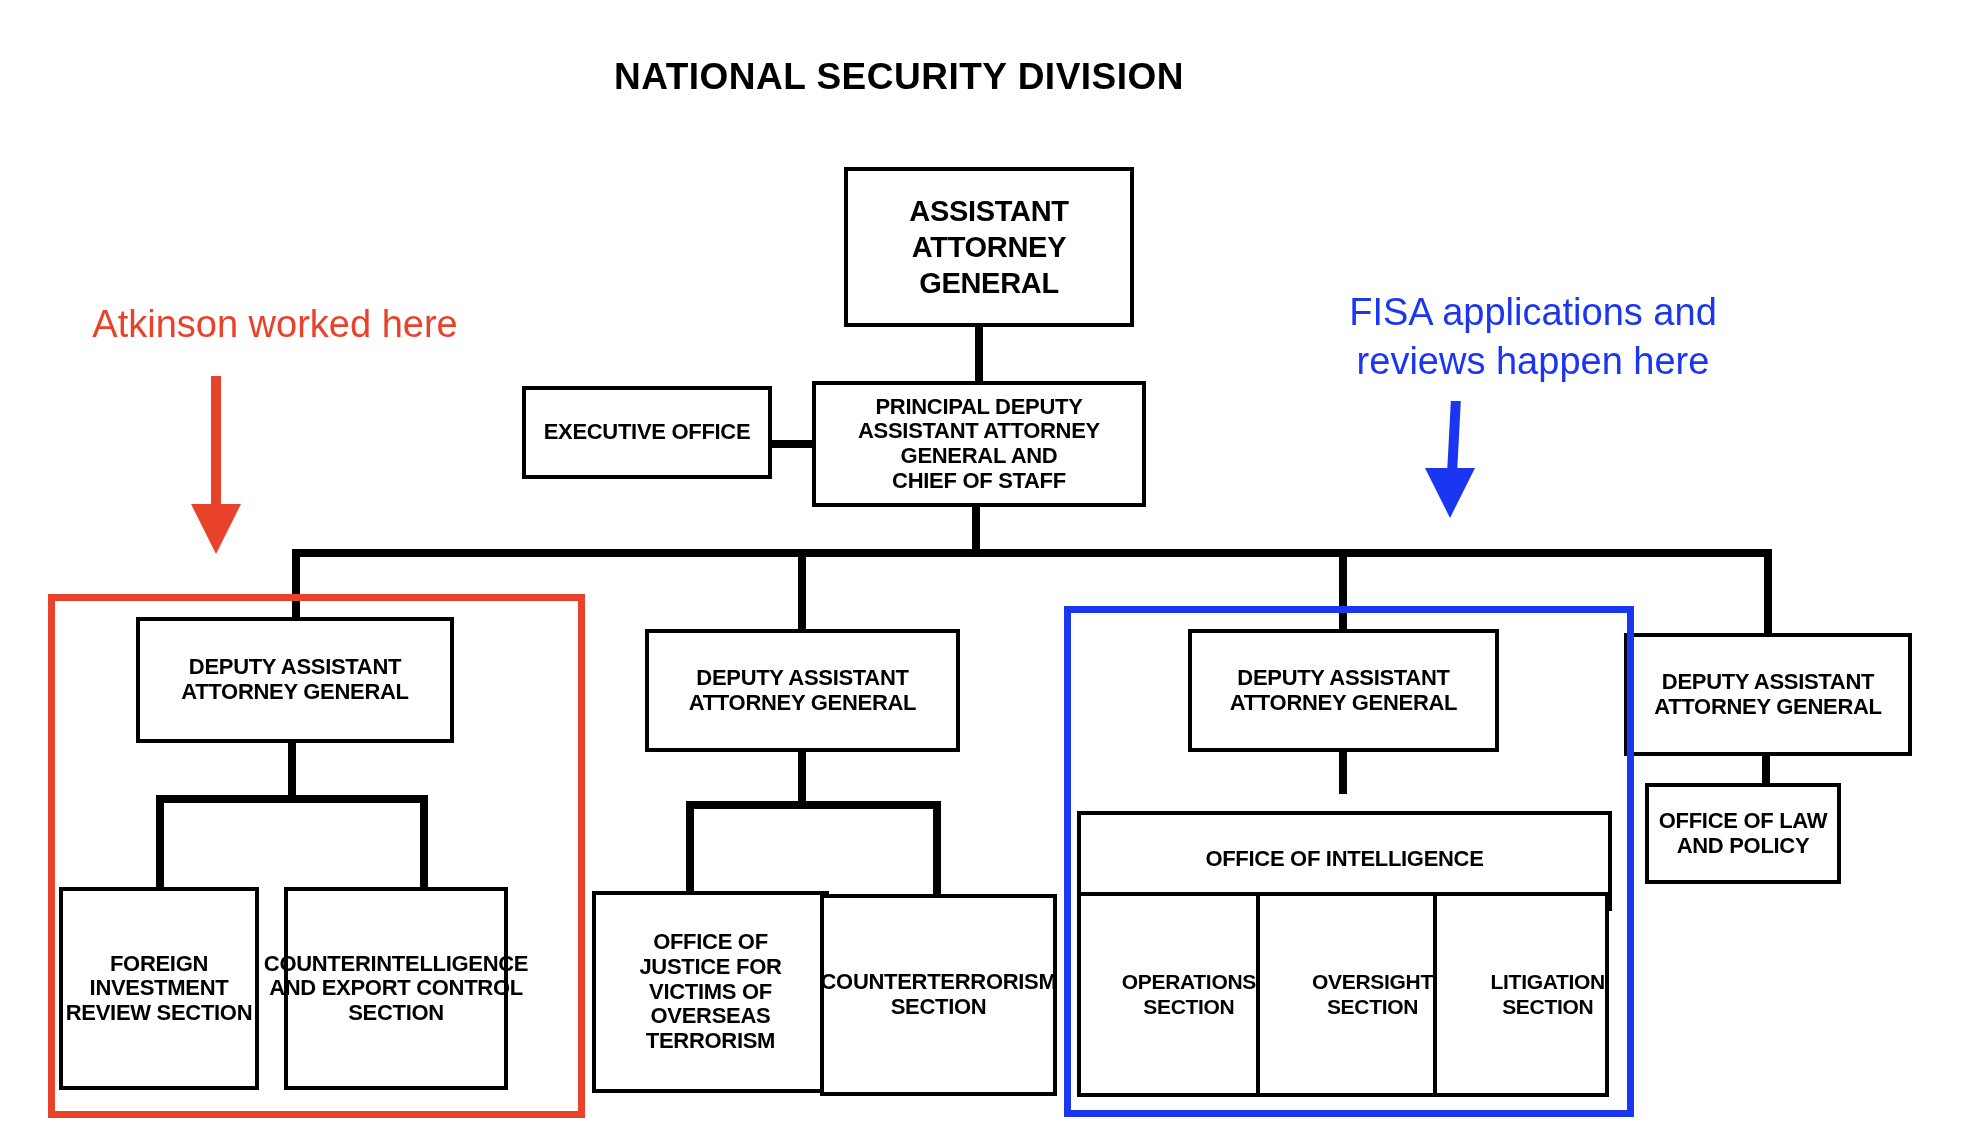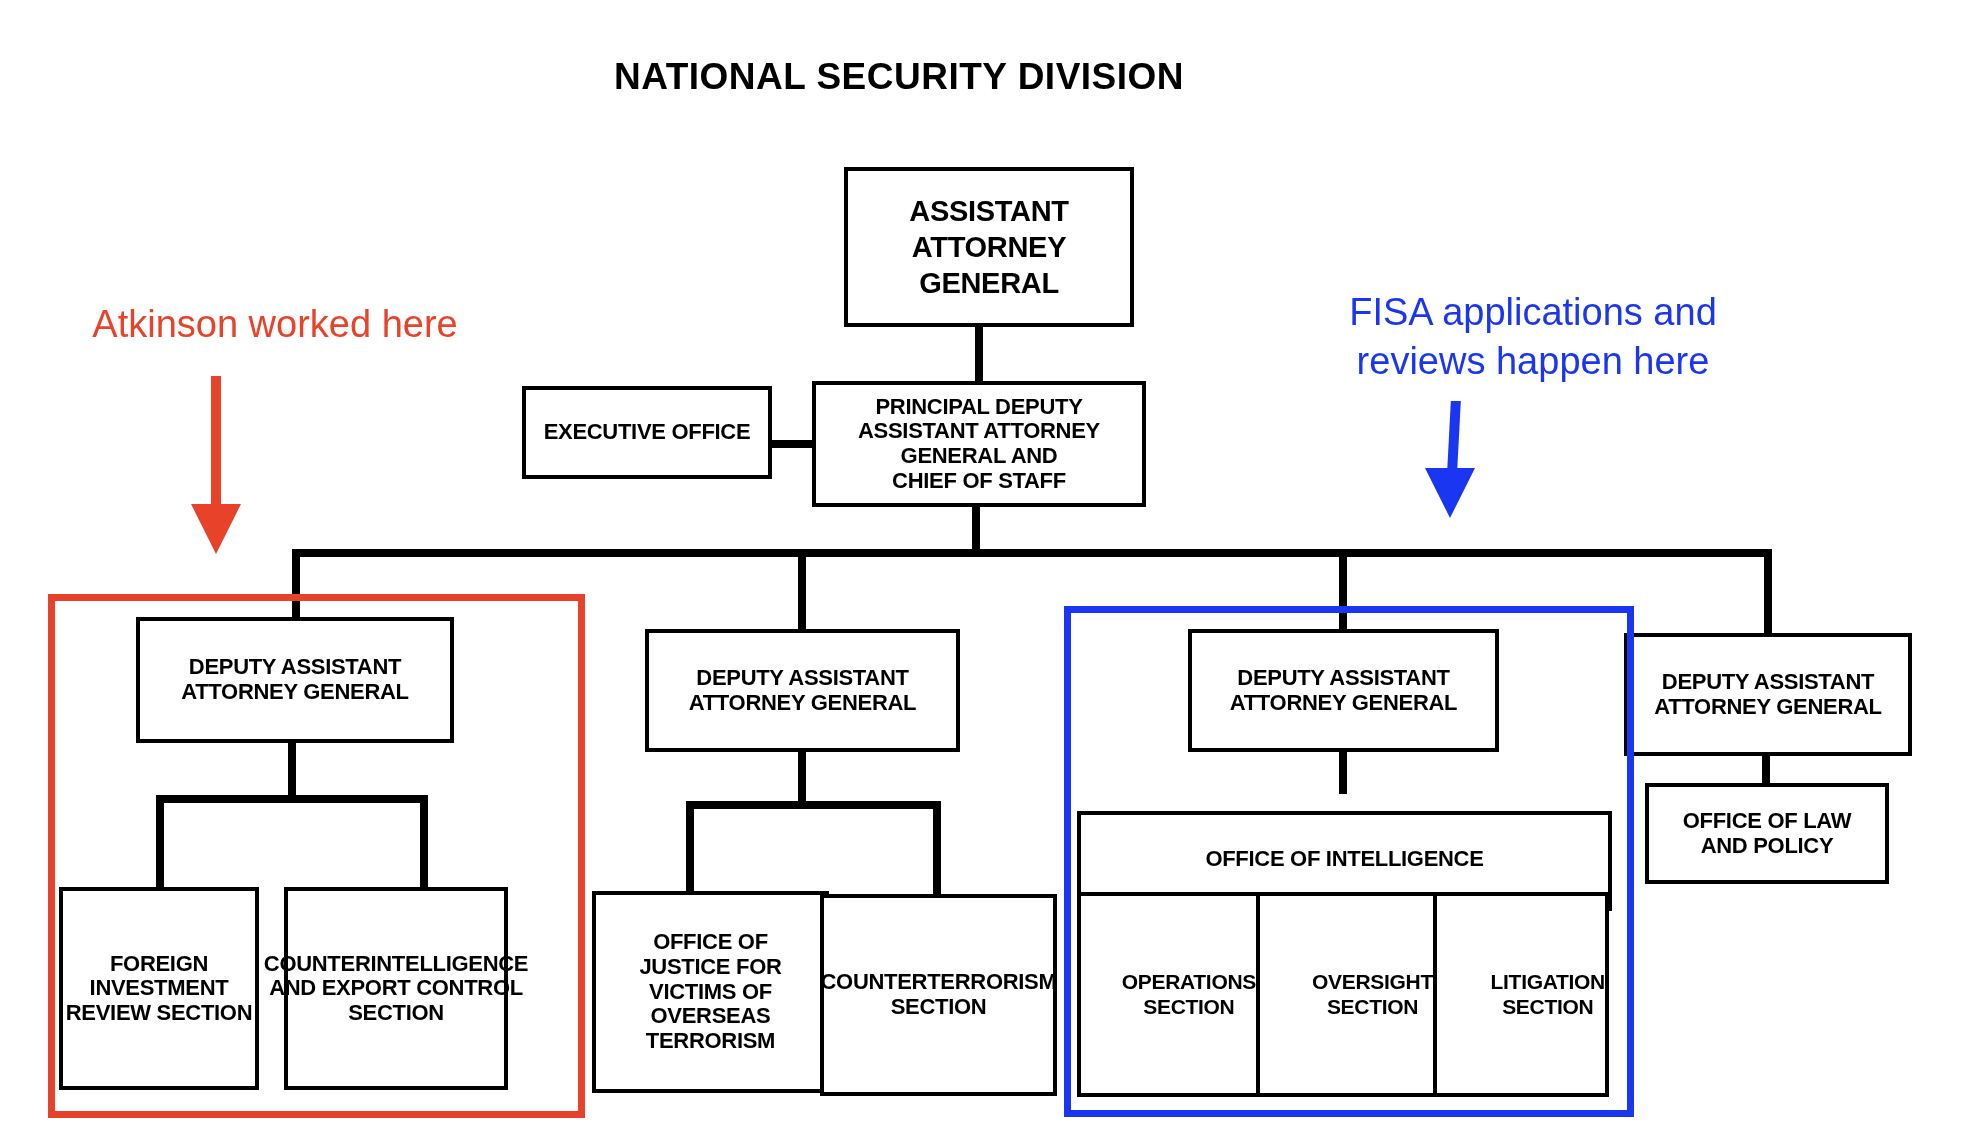--- a/index.html
+++ b/index.html
@@ -73,21 +73,21 @@
 </div>
 <div class="box" style="left:1188px;top:629px;width:311px;height:123px;">
   <span class="t">DEPUTY ASSISTANT
 ATTORNEY GENERAL</span>
 </div>
 <div class="box" style="left:1624px;top:633px;width:288px;height:123px;">
   <span class="t">DEPUTY ASSISTANT
 ATTORNEY GENERAL</span>
 </div>
 
-<div class="box" style="left:1645px;top:783px;width:244px;height:101px;">
+<div class="box" style="left:1645px;top:783px;width:196px;height:101px;">
   <span class="t">OFFICE OF LAW
 AND POLICY</span>
 </div>
 
 <div class="box" style="left:59px;top:887px;width:200px;height:203px;">
   <span class="t">FOREIGN
 INVESTMENT
 REVIEW SECTION</span>
 </div>
 <div class="box" style="left:284px;top:887px;width:224px;height:203px;">

